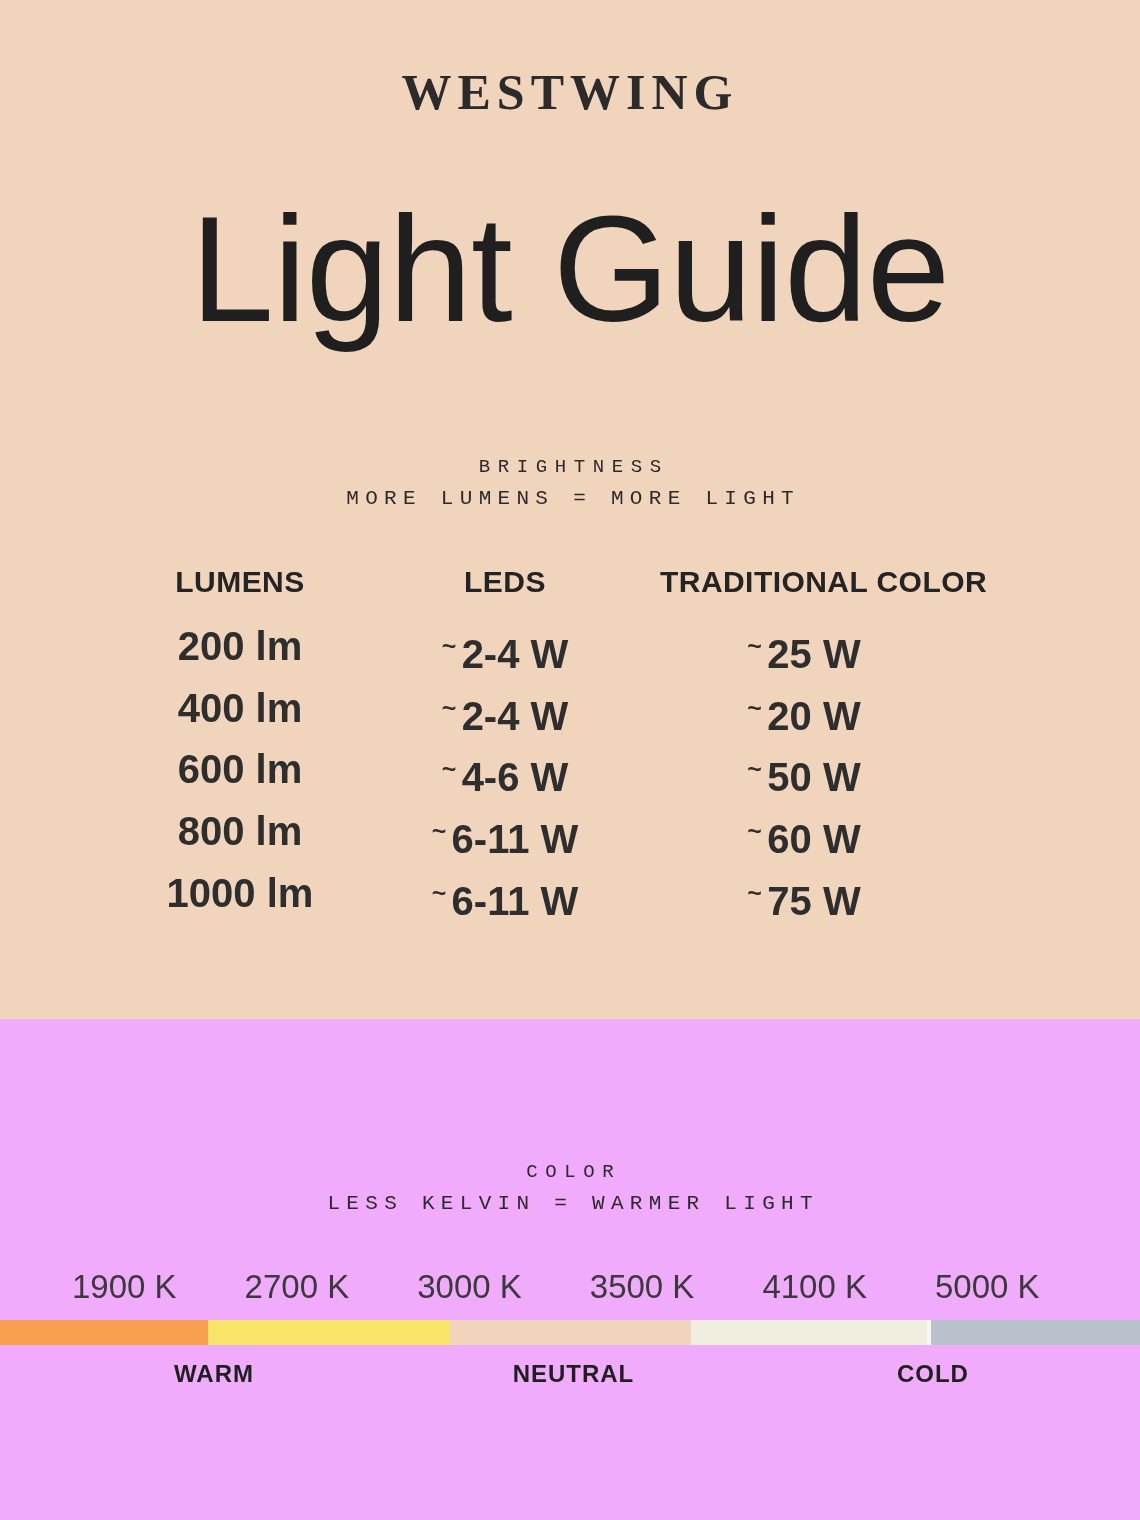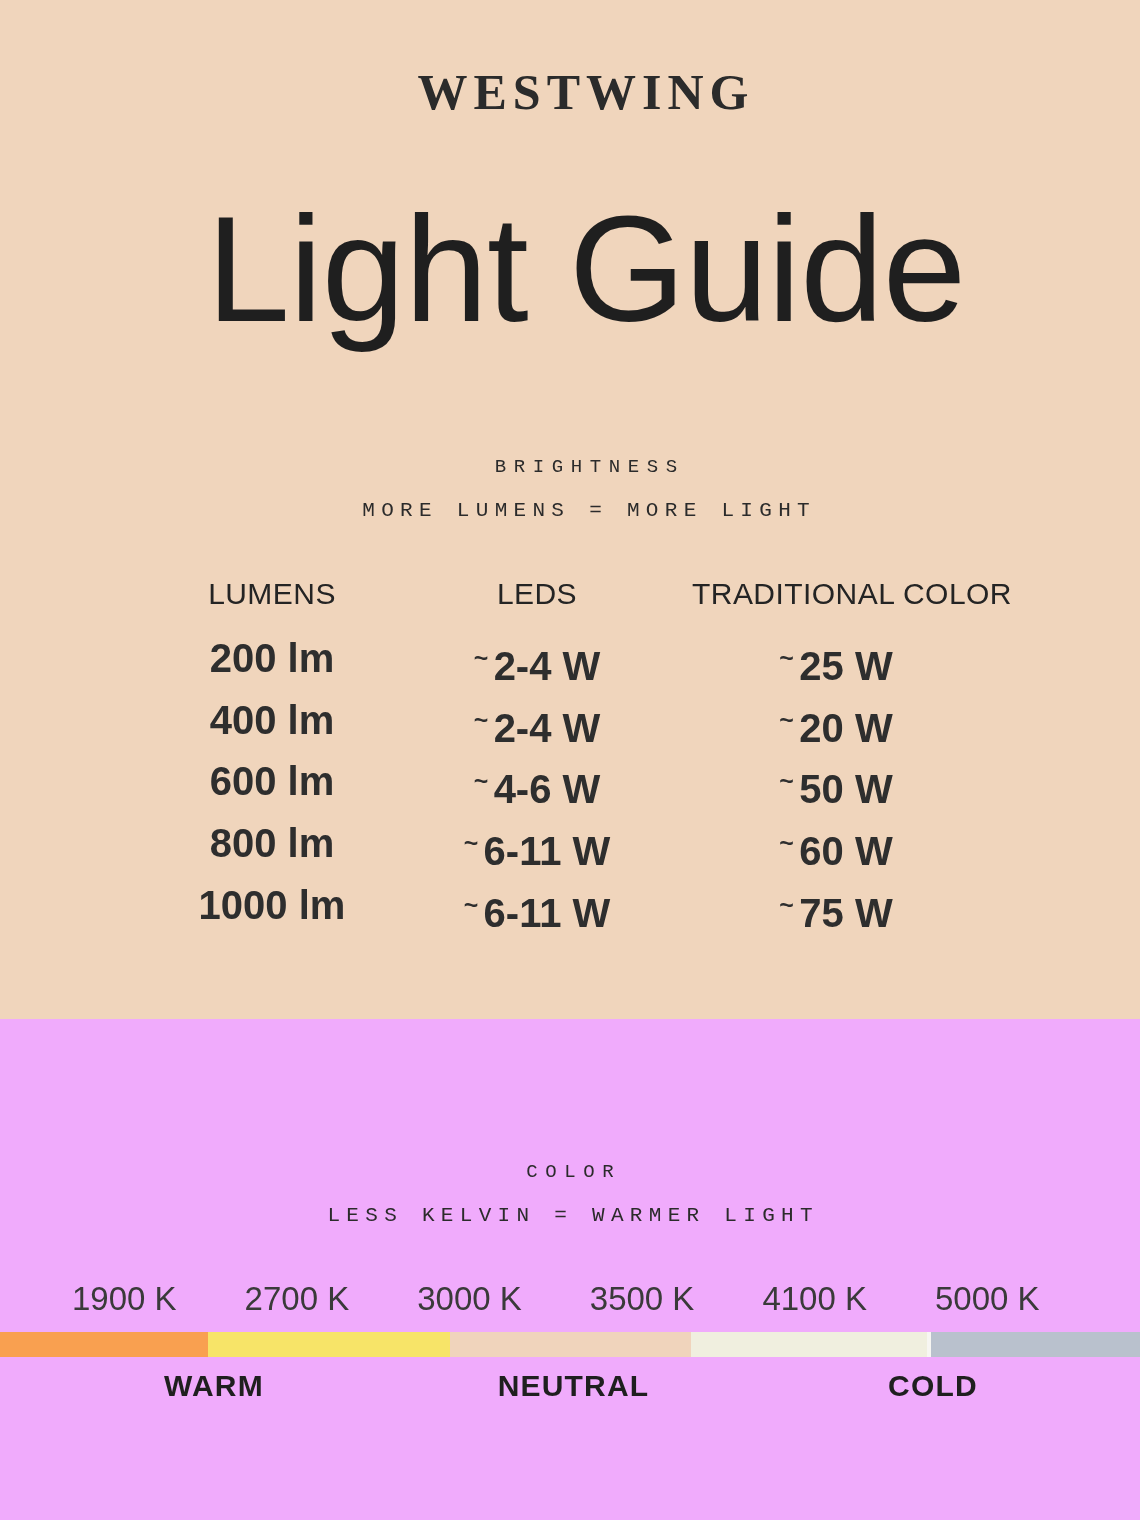--- a/index.html
+++ b/index.html
@@ -10,21 +10,20 @@
     height: 1520px;
     margin: 0 auto;
     overflow: hidden;
     font-family: "Liberation Sans", sans-serif;
     color: #262626;
     background: #f7f6f2;
   }
   .top-section {
     height: 1019px;
     text-align: center;
-    padding-left: 32px;
   }
   .brand-logo {
     padding-top: 64px;
     font-family: "Liberation Serif", "DejaVu Serif", serif;
     font-size: 50px;
     line-height: 56px;
     font-weight: 600;
     letter-spacing: 0.12em;
     color: #2b2b2b;
   }
@@ -39,41 +38,41 @@
   .mono-heading {
     margin-top: 110px;
     font-family: "Liberation Mono", "DejaVu Sans Mono", monospace;
     font-size: 19px;
     line-height: 26px;
     letter-spacing: 0.40em;
     color: #2b2b2b;
     text-indent: 0.40em; 
   }
   .mono-subheading {
-    margin-top: 18px;
+    margin-top: 6px;
     font-family: "Liberation Mono", "DejaVu Sans Mono", monospace;
     font-size: 21px;
     line-height: 26px;
     letter-spacing: 0.30em;
     color: #2b2b2b;
     text-indent: 0.30em;
   }
   .lumens-table {
     margin-top: 52px;
     margin-left: 130px;
     width: 818px;
   }
   .t-head, .t-row {
     display: grid;
     grid-template-columns: 220px 310px 288px;
   }
   .t-head {
     font-size: 30px;
     line-height: 36px;
-    font-weight: 400;
+    font-weight: 700;
     letter-spacing: 0.015em;
     color: #242424;
     margin-bottom: 26px;
   }
   .t-row {
     font-size: 40px;
     line-height: 40px;
     font-weight: 700;
     color: #2e2e2e;
   }
@@ -119,21 +118,21 @@
   .seg-3 { width: 241px; }
   .seg-4 { width: 236px; }
   .seg-gap { width: 4px; background: #f7f6f2; }
   .seg-5 { flex: 1; }
   .temp-row {
     margin-top: 12px;
     margin-left: 134px;
     width: 879px;
     display: flex;
     justify-content: space-between;
-    font-size: 30px;
+    font-size: 24px;
     line-height: 34px;
     font-weight: 600;
     letter-spacing: 0.04em;
     color: #1f1f1f;
   }
   .temp-row span {
     min-width: 160px;
     text-align: center;
     white-space: nowrap;
   }

